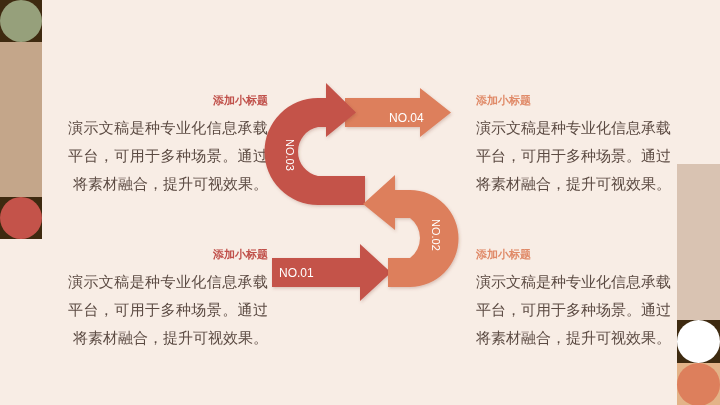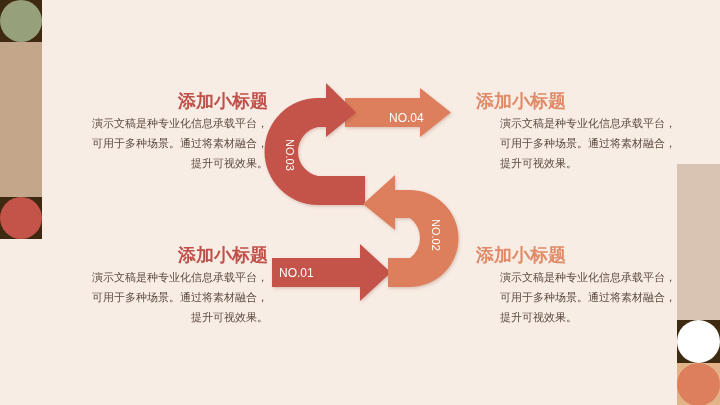--- a/index.html
+++ b/index.html
@@ -1,22 +1,22 @@
 <!DOCTYPE html>
 <html><head>
 <meta charset="utf-8">
 <style>
   html, body { margin: 0; padding: 0; }
   body { width: 720px; height: 405px; overflow: hidden; background: #f8ede5; position: relative; font-family: "DejaVu Sans", "Liberation Sans", sans-serif; }
   .deco { position: absolute; }
   .sq { position: absolute; }
   .circle { position: absolute; border-radius: 50%; }
   .block { position: absolute; width: 200px; }
-  .block .title { font-size: 18px; font-weight: bold; line-height: 18px; margin: 0 0 4px 0; }
-  .block .body { font-size: 11px; color: #5b4a42; line-height: 20px; margin-left: 24px; }
+  .block .title { font-size: 11px; font-weight: bold; line-height: 18px; margin: 0 0 4px 0; font-family: Liberation Mono, monospace; }
+  .block .body { font-size: 15px; color: #5b4a42; line-height: 28px; }
   .block.left { text-align: right; }
   .block.left .body { text-align: justify; text-align-last: right; }
   .block.right { text-align: left; }
   svg text { font-family: "Liberation Sans", sans-serif; }
 </style>
 </head>
 <body>
 
 <div class="deco" style="left:0;top:0;width:42px;height:240px;">
   <div class="sq" style="left:0;top:0;width:42px;height:42px;background:#3e2a10;"></div>

